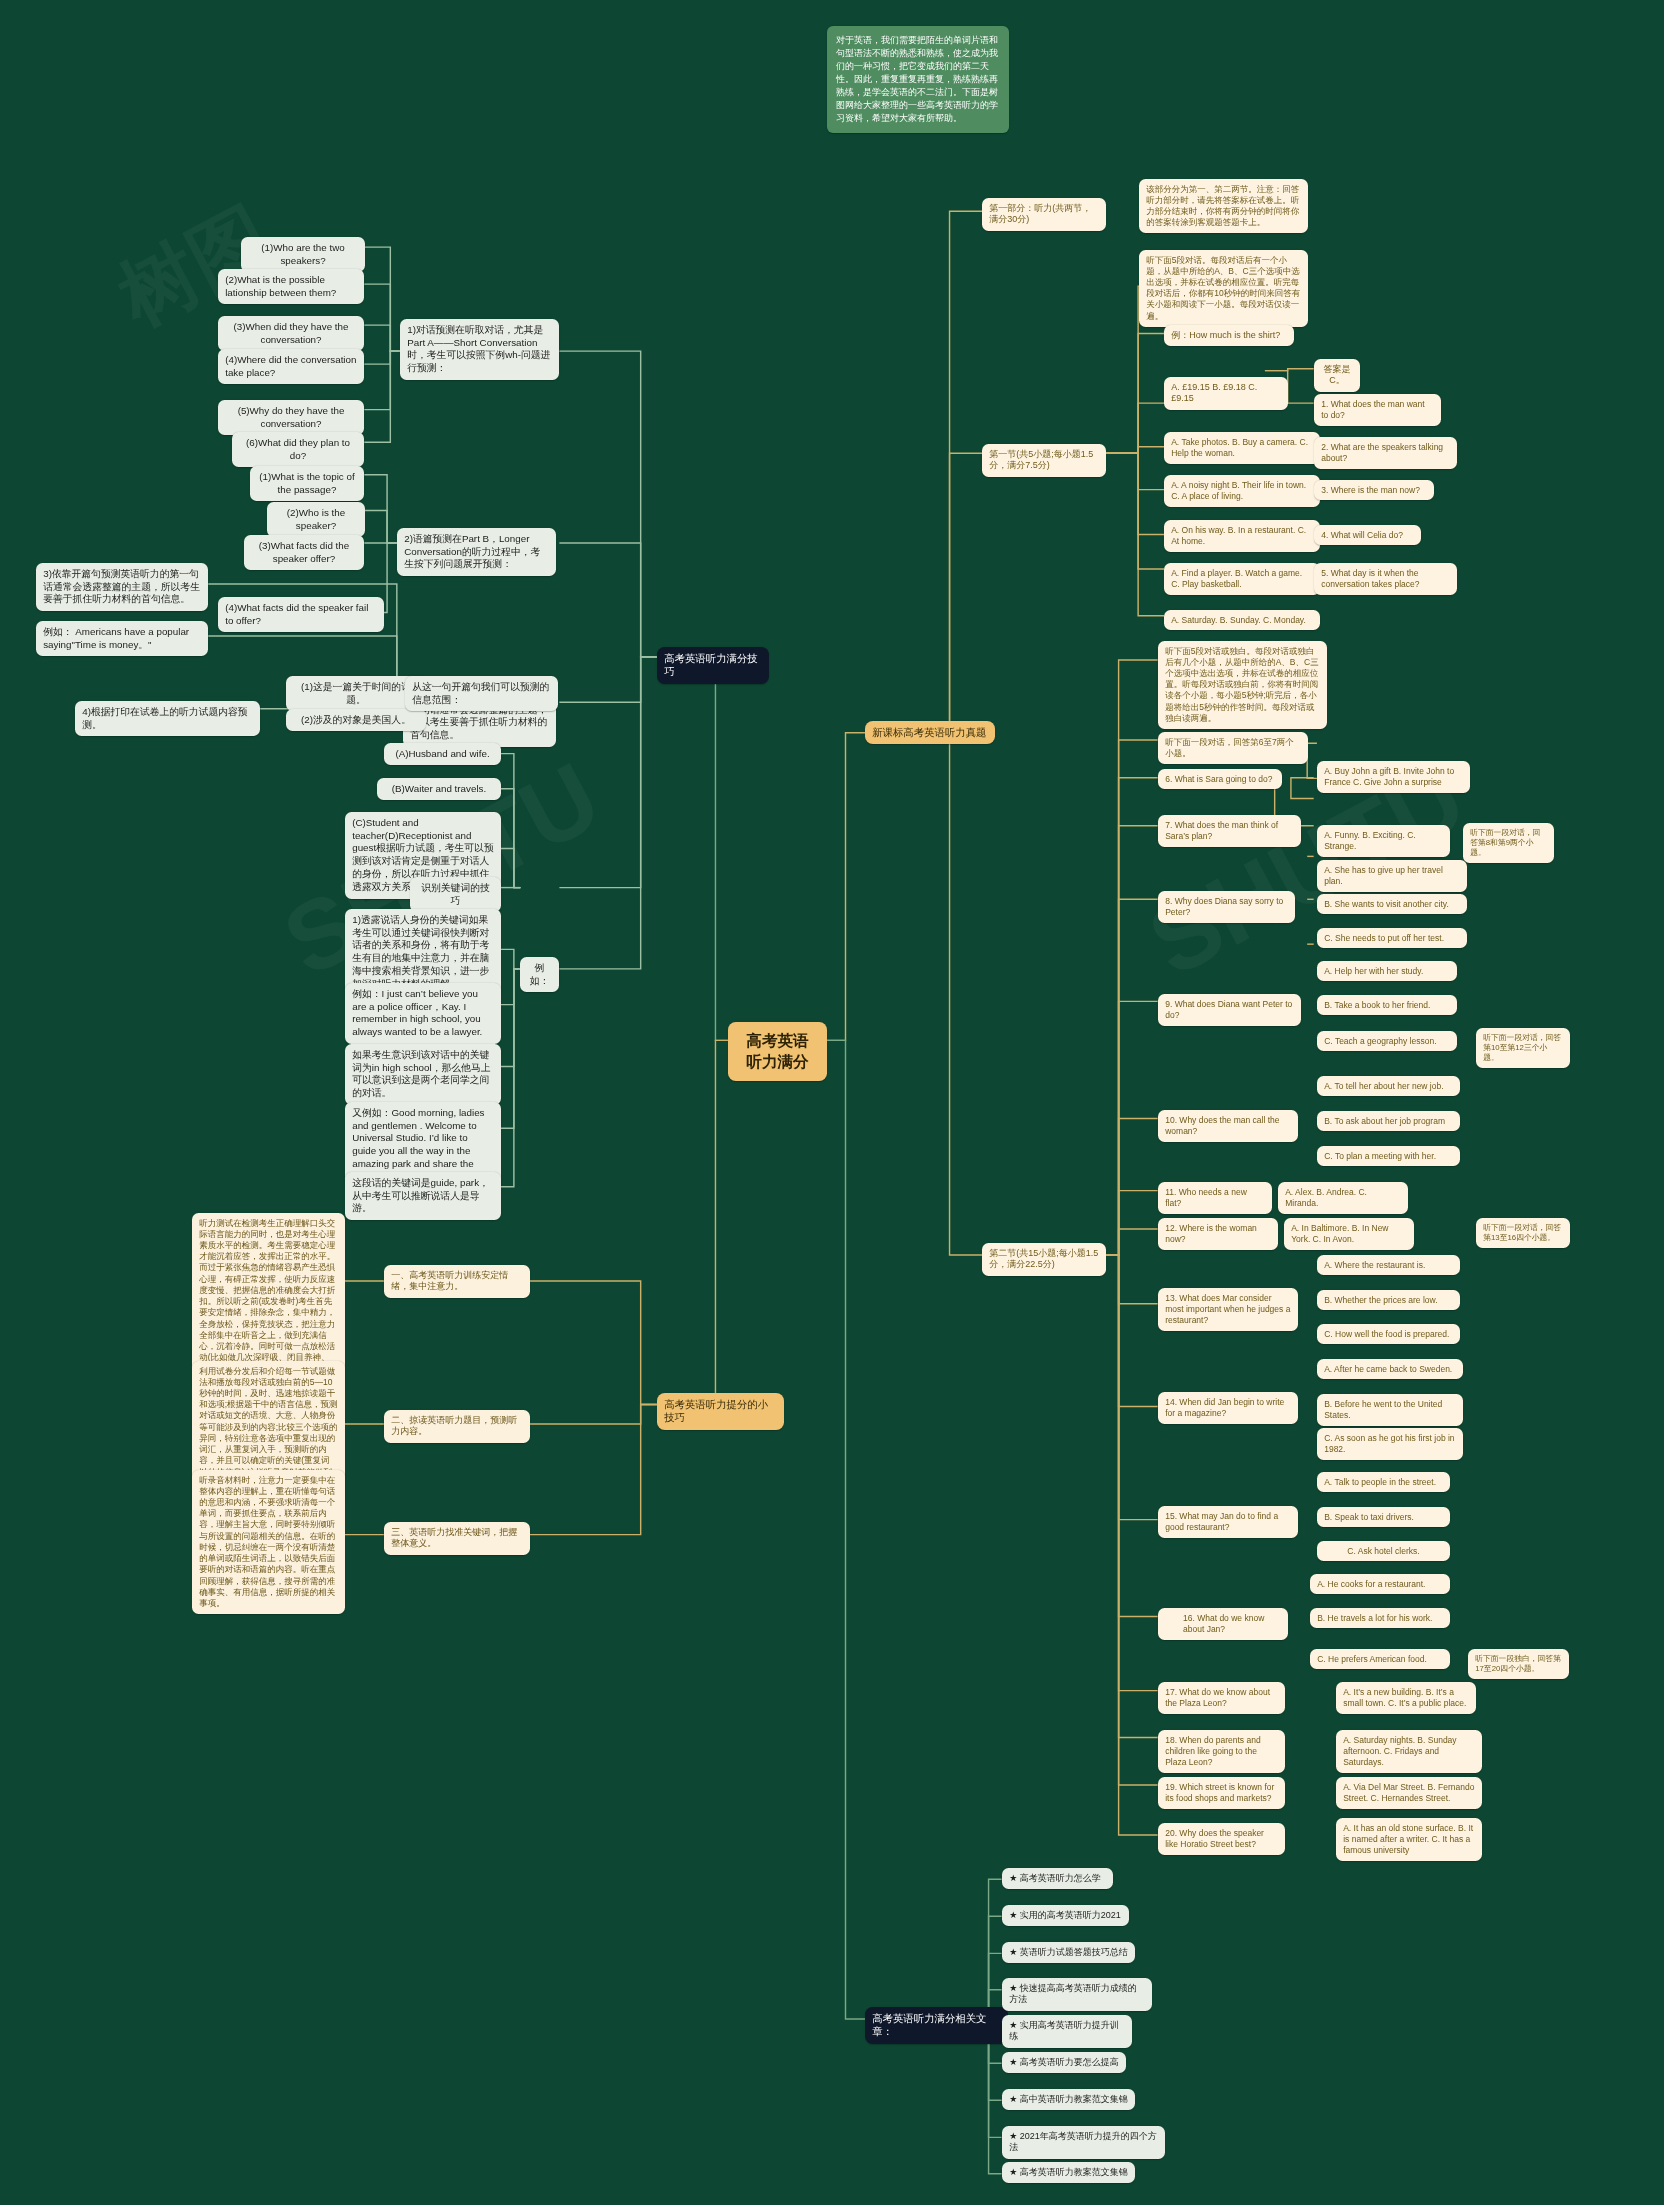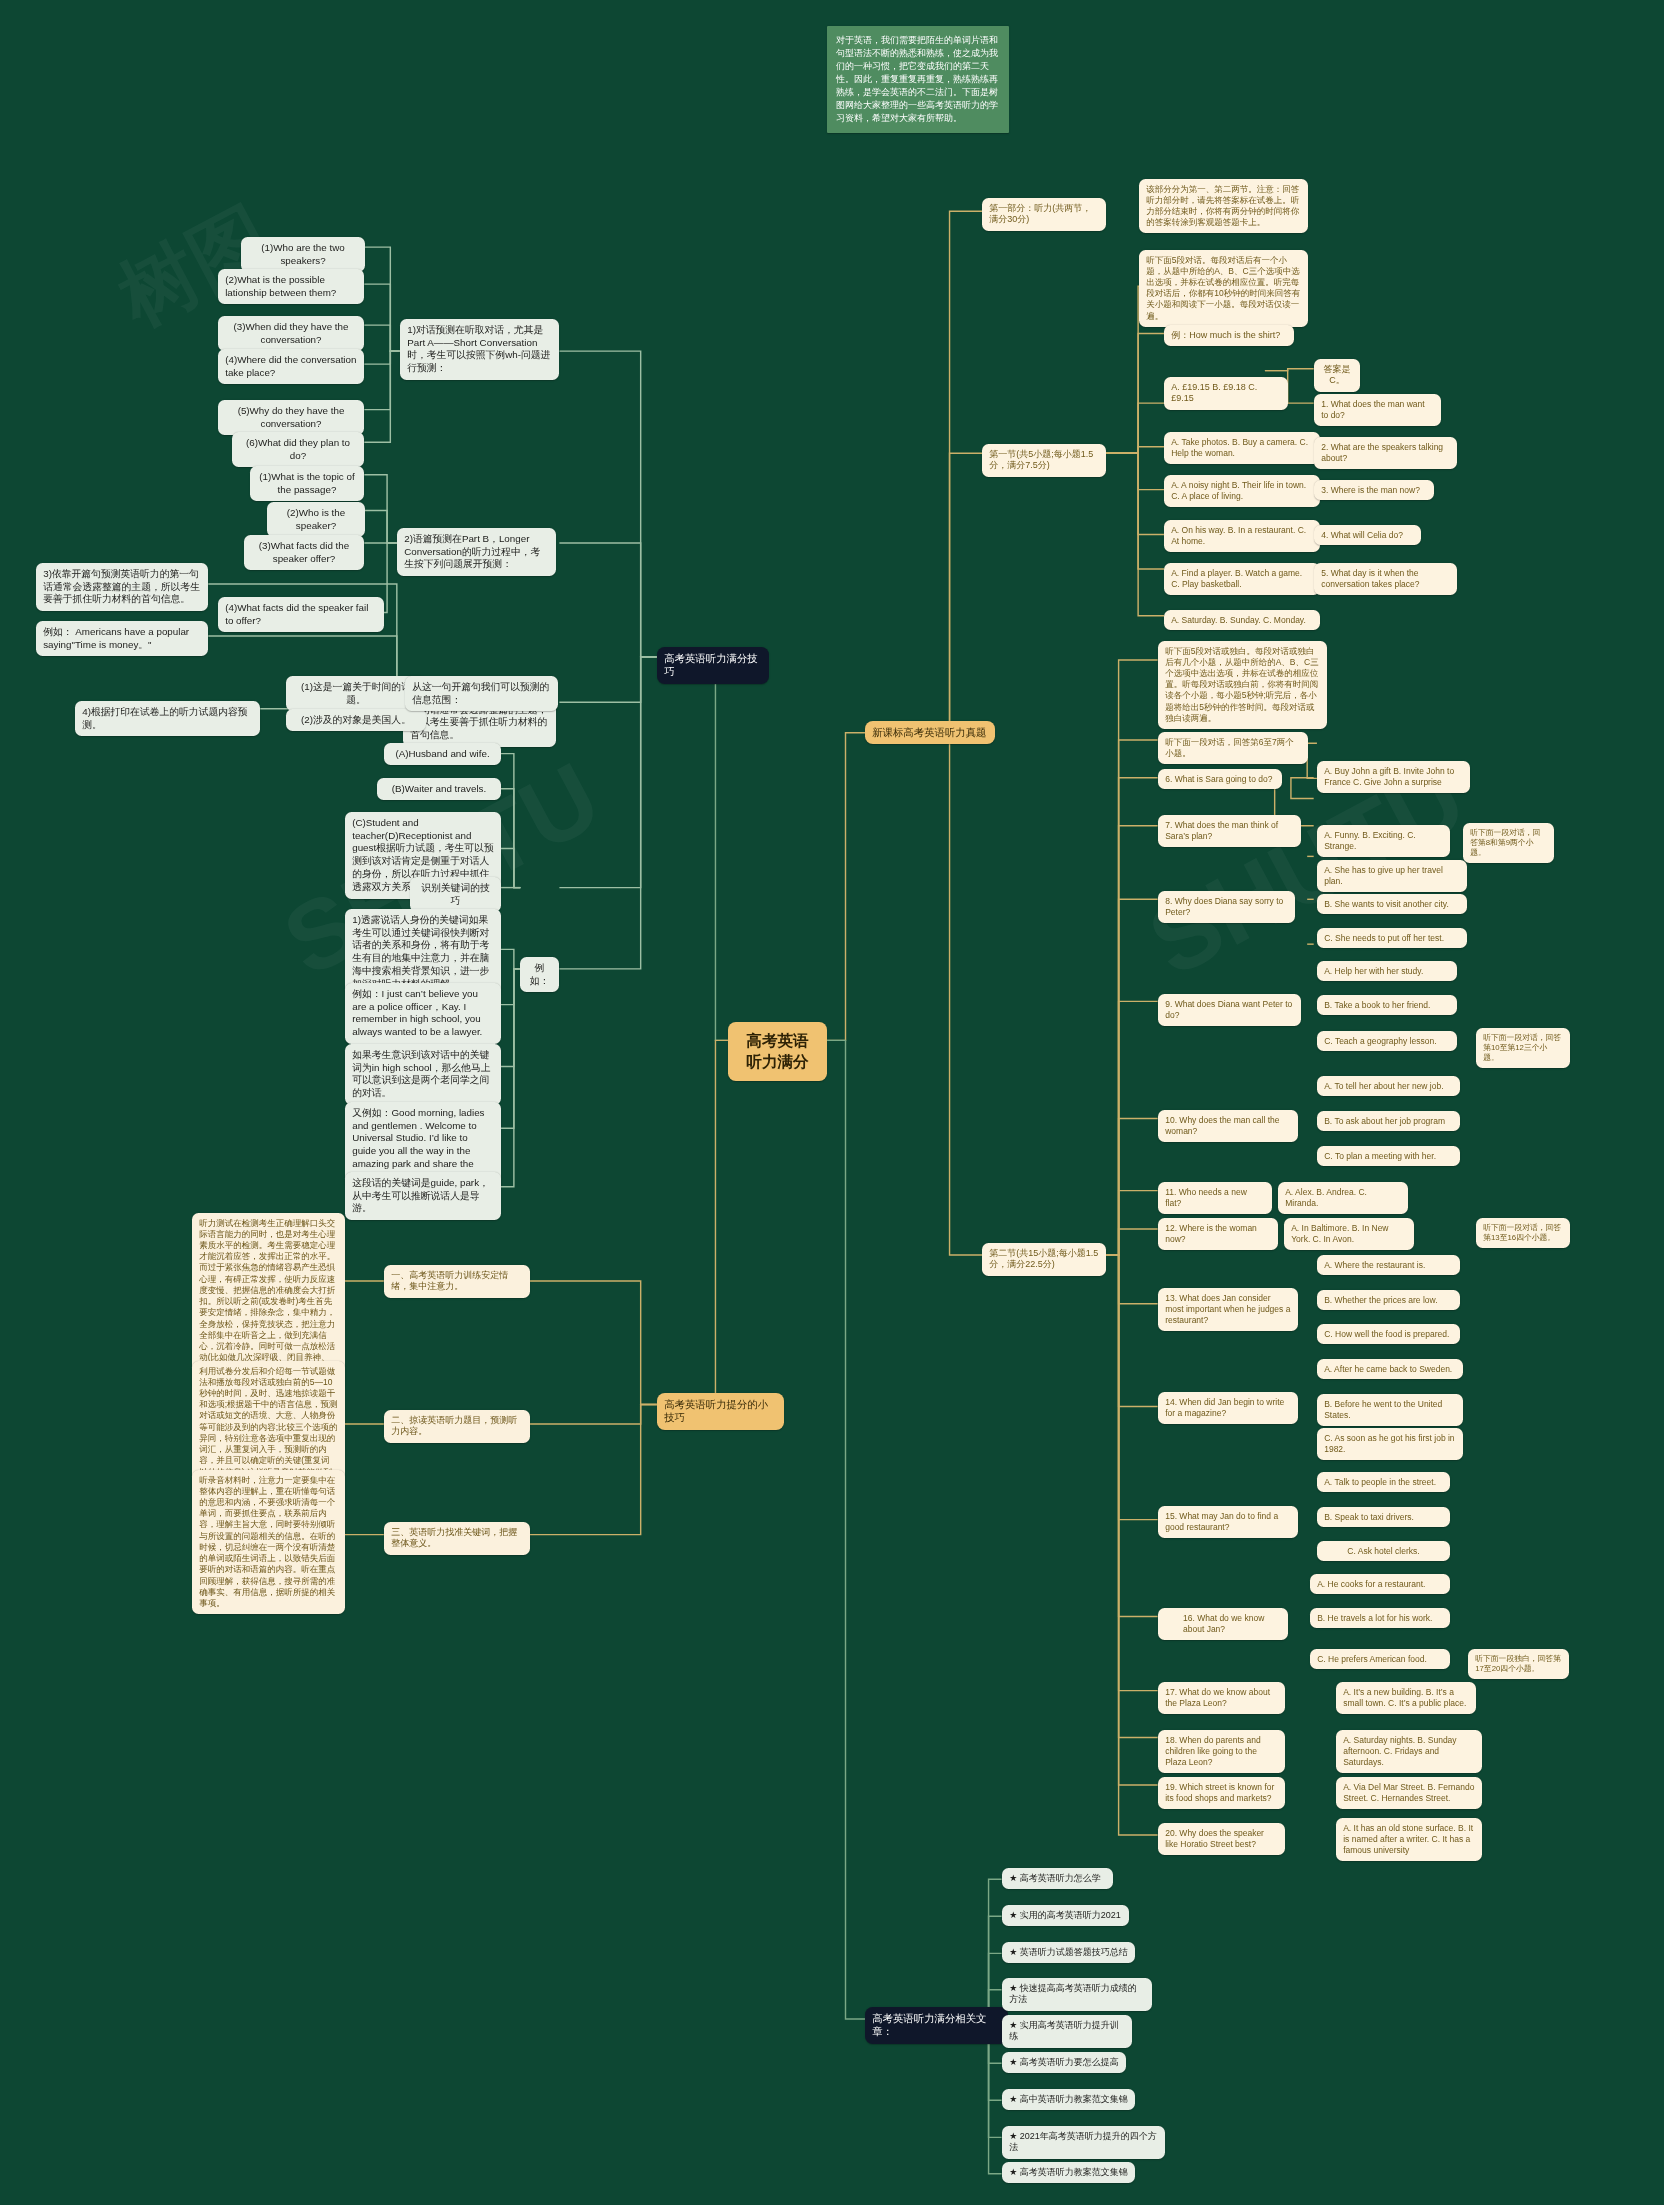--- a/index.html
+++ b/index.html
@@ -21,21 +21,21 @@
     color:#20201d;
     background:#e6ece3;
     box-shadow:0 0.7px 1.3px rgba(0,0,0,.25);
     word-wrap:break-word;
   }
   .n-white{background:#e8eee6;color:#1d1d1b;}
   .n-cream{background:#fbf1dd;color:#6b5518;}
   .n-cream2{background:#fdf3e0;color:#705a1b;}
   .n-yellow{background:#f0c271;color:#3a2c08;border-radius:7.8px;}
   .n-green{background:#0f172a;color:#ffffff;border-radius:7.8px;}
-  .n-greenbig{background:#4f8c60;color:#ffffff;border-radius:1px;line-height:1.45;}
+  .n-greenbig{background:#4f8c60;color:#ffffff;border-radius:6px;line-height:1.45;}
   .n-center{background:#f0c271;color:#2e2205;border-radius:7.8px;
             font-size:15.6px;font-weight:bold;text-align:center;padding:9px 11.7px;}
   .ctr{text-align:center;}
   svg.links{position:absolute;inset:0;width:1665px;height:2205px;pointer-events:none;}
   .lnk-w{fill:none;stroke:#9dbfa4;stroke-width:2.2;}
   .lnk-y{fill:none;stroke:#cbb069;stroke-width:2.2;}
   .lnk-g{fill:none;stroke:#7ba886;stroke-width:2.2;}
   .watermark{
     position:absolute;color:rgba(255,255,255,.045);
     font-size:78px;font-weight:bold;transform:rotate(-28deg);
@@ -267,21 +267,21 @@
   <div class="node n-cream2" style="left:1317px;top:1111px;width:143px;font-size:8.5px;">B. To ask about her job program</div>
   <div class="node n-cream2" style="left:1317px;top:1146px;width:143px;font-size:8.5px;">C. To plan a meeting with her.</div>
 
   <div class="node n-cream2" style="left:1158px;top:1182px;width:114px;font-size:8.5px;">11. Who needs a new flat?</div>
   <div class="node n-cream2" style="left:1278px;top:1182px;width:130px;font-size:8.5px;">A. Alex. B. Andrea. C. Miranda.</div>
 
   <div class="node n-cream2" style="left:1158px;top:1218px;width:120px;font-size:8.5px;">12. Where is the woman now?</div>
   <div class="node n-cream2" style="left:1284px;top:1218px;width:130px;font-size:8.5px;">A. In Baltimore. B. In New York. C. In Avon.</div>
   <div class="node n-cream2" style="left:1476px;top:1218px;width:94px;font-size:7.8px;">听下面一段对话，回答第13至16四个小题。</div>
 
-  <div class="node n-cream2" style="left:1158px;top:1288px;width:140px;font-size:8.5px;">13. What does Jan consider most important when he judges a restaurant?</div>
+  <div class="node n-cream2" style="left:1158px;top:1288px;width:140px;font-size:8.5px;">13. What does Mar consider most important when he judges a restaurant?</div>
   <div class="node n-cream2" style="left:1317px;top:1255px;width:143px;font-size:8.5px;">A. Where the restaurant is.</div>
   <div class="node n-cream2" style="left:1317px;top:1290px;width:143px;font-size:8.5px;">B. Whether the prices are low.</div>
   <div class="node n-cream2" style="left:1317px;top:1324px;width:143px;font-size:8.5px;">C. How well the food is prepared.</div>
 
   <div class="node n-cream2" style="left:1158px;top:1392px;width:140px;font-size:8.5px;">14. When did Jan begin to write for a magazine?</div>
   <div class="node n-cream2" style="left:1317px;top:1359px;width:146px;font-size:8.5px;">A. After he came back to Sweden.</div>
   <div class="node n-cream2" style="left:1317px;top:1394px;width:146px;font-size:8.5px;">B. Before he went to the United States.</div>
   <div class="node n-cream2" style="left:1317px;top:1428px;width:146px;font-size:8.5px;">C. As soon as he got his first job in 1982.</div>
 
   <div class="node n-cream2" style="left:1158px;top:1506px;width:140px;font-size:8.5px;">15. What may Jan do to find a good restaurant?</div>

